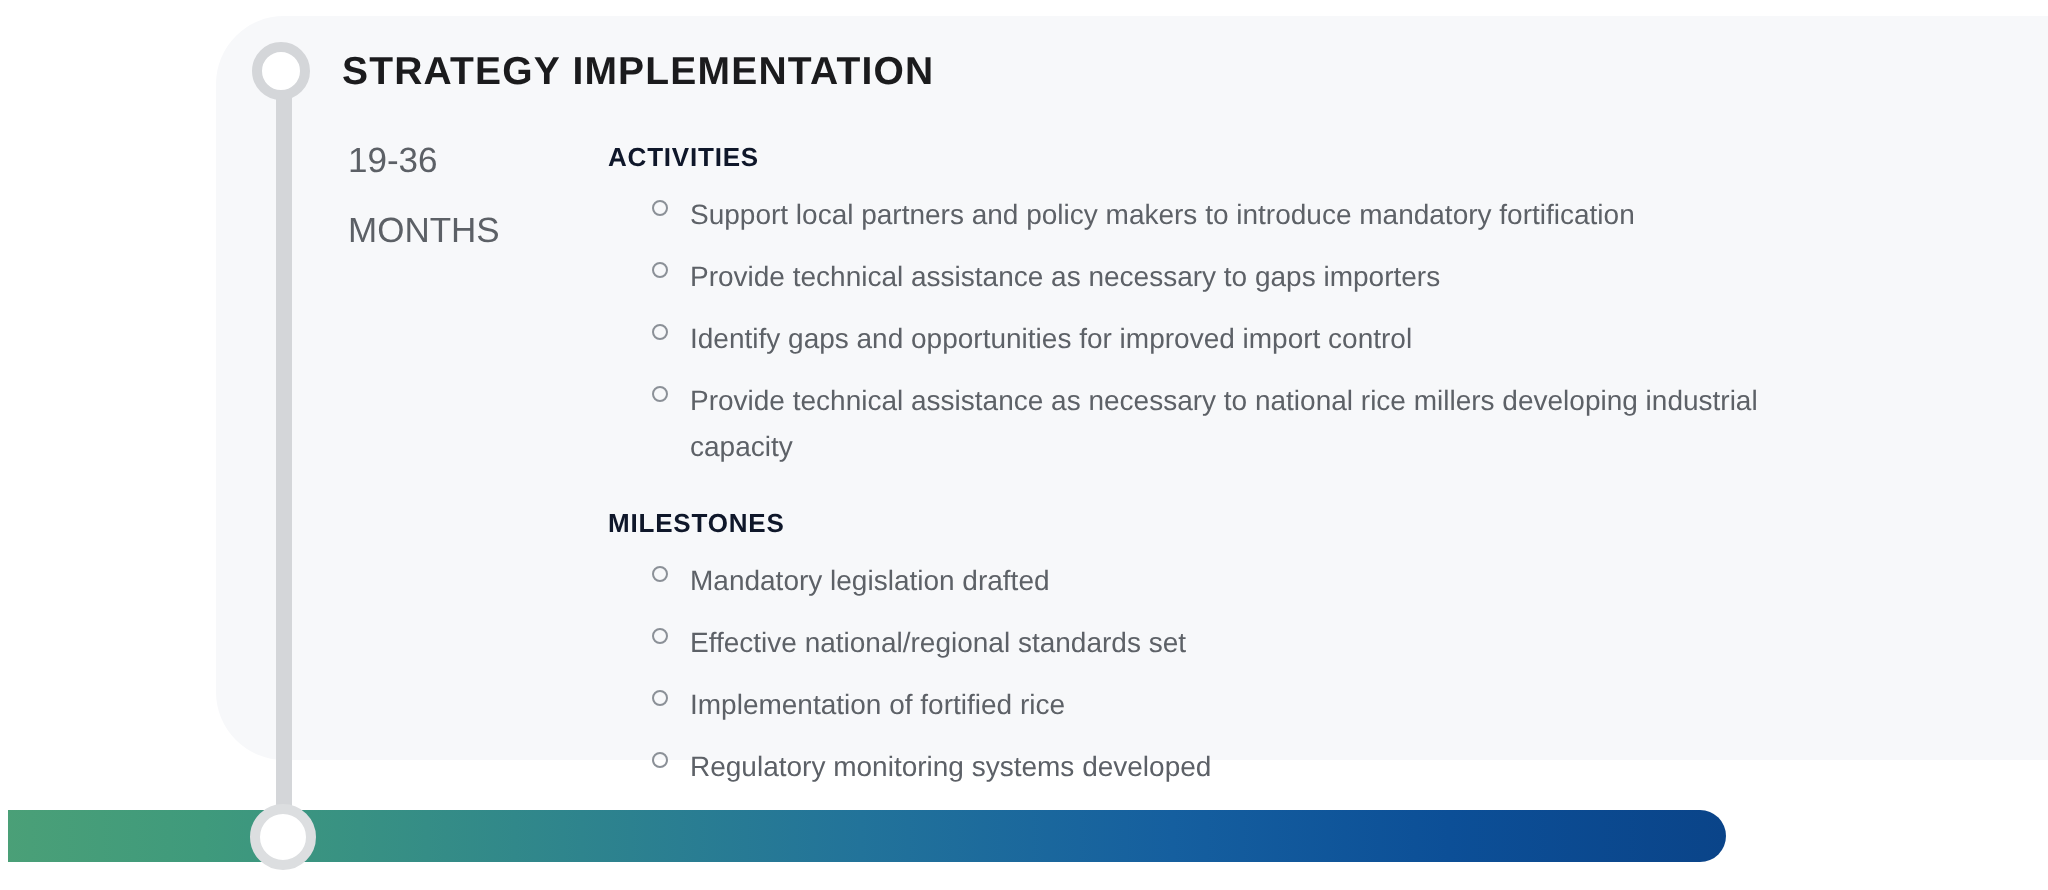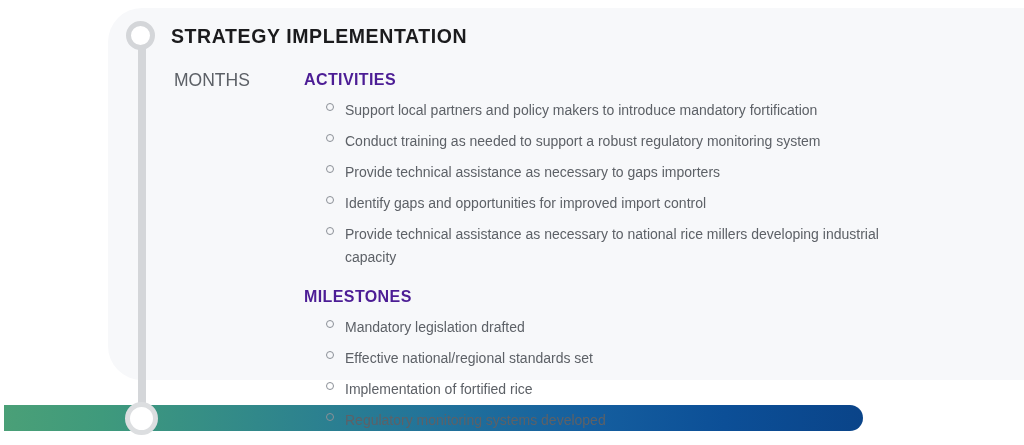--- a/index.html
+++ b/index.html
@@ -107,24 +107,24 @@
   }
 
   #sections {
     position: absolute;
     left: 284px;
     top: 51px;
     width: 640px;
   }
 
   .section-heading {
-    font-size: 16px;
+    font-size: 13px;
     font-weight: bold;
     letter-spacing: 0.4px;
-    color: #4c1d95;
+    color: #0f172a;
     margin-bottom: 2px;
   }
 
   .bullet-list {
     list-style: none;
     margin: 0 0 0 0;
     padding: 0;
   }
 
   .bullet-item {
@@ -159,30 +159,30 @@
 
   <div id="rail-line"></div>
   <div class="rail-node" id="node-top"></div>
 
   <div id="gradient-bar"></div>
   <div class="rail-node" id="node-bottom"></div>
 
   <div id="title">STRATEGY IMPLEMENTATION</div>
 
   <div id="duration">
+    <div>19-36</div>
     <div>MONTHS</div>
   </div>
 
   <div id="sections">
 
     <div>
       <div class="section-heading">ACTIVITIES</div>
       <ul class="bullet-list">
         <li class="bullet-item">Support local partners and policy makers to introduce mandatory fortification</li>
-        <li class="bullet-item">Conduct training as needed to support a robust regulatory monitoring system</li>
         <li class="bullet-item">Provide technical assistance as necessary to gaps importers</li>
         <li class="bullet-item">Identify gaps and opportunities for improved import control</li>
         <li class="bullet-item">Provide technical assistance as necessary to national rice millers developing industrial capacity</li>
       </ul>
     </div>
 
     <div>
       <div class="section-heading" id="milestones-heading">MILESTONES</div>
       <ul class="bullet-list">
         <li class="bullet-item">Mandatory legislation drafted</li>

